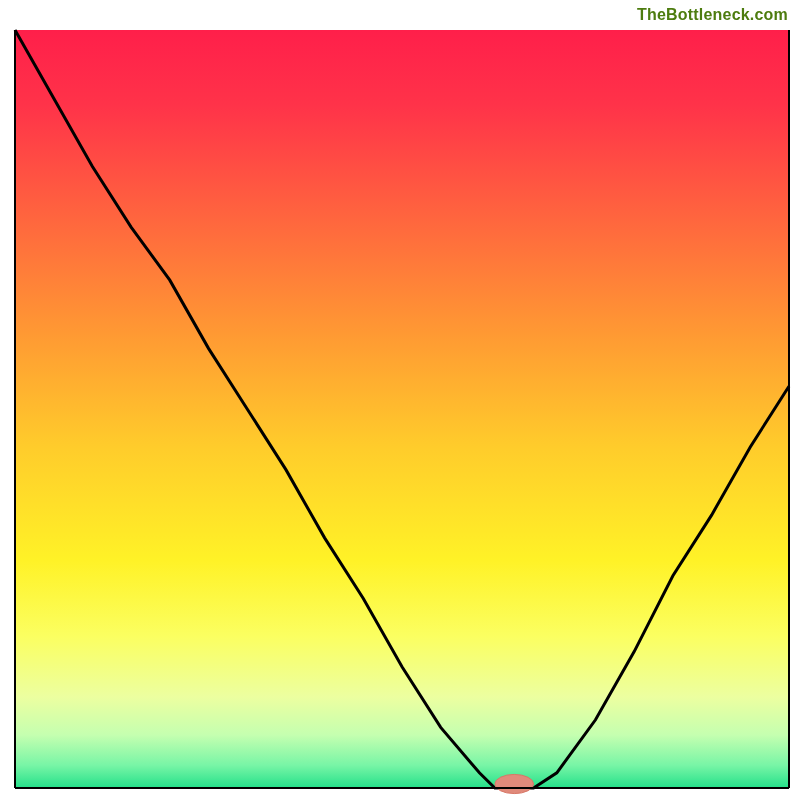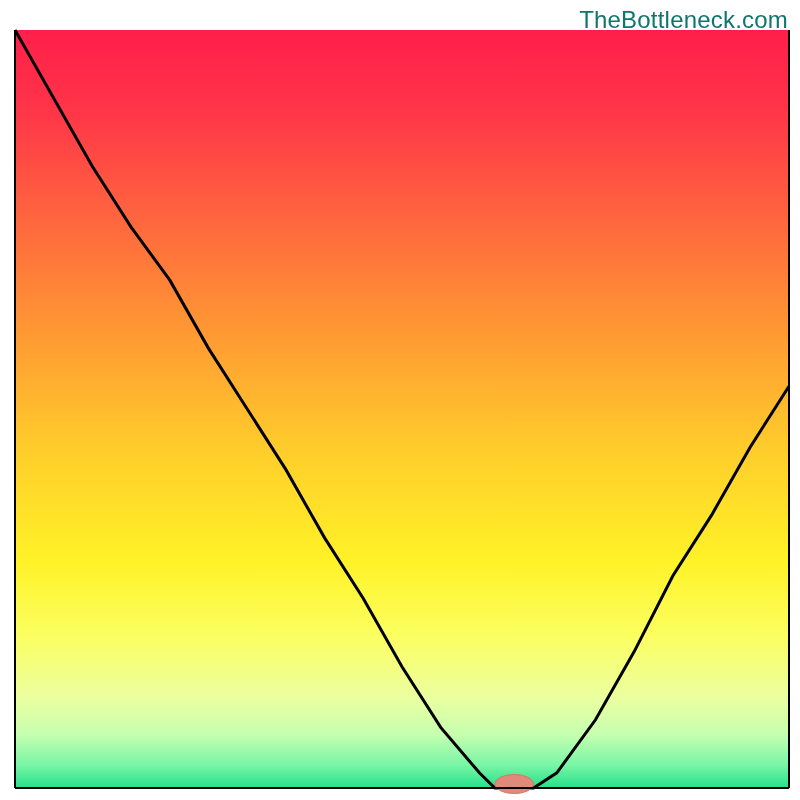--- a/index.html
+++ b/index.html
@@ -13,23 +13,23 @@
   .wrap {
     position: relative;
     width: 800px;
     height: 800px;
     background: #ffffff;
   }
   .watermark {
     position: absolute;
     top: 6px;
     right: 12px;
-    color: #0f766e;
-    font-size: 24px;
-    font-weight: 400;
+    color: #4d7c0f;
+    font-size: 16px;
+    font-weight: 700;
     letter-spacing: 0.2px;
   }
   svg.plot {
     position: absolute;
     left: 0;
     top: 0;
   }
 </style>
 </head>
 <body>

